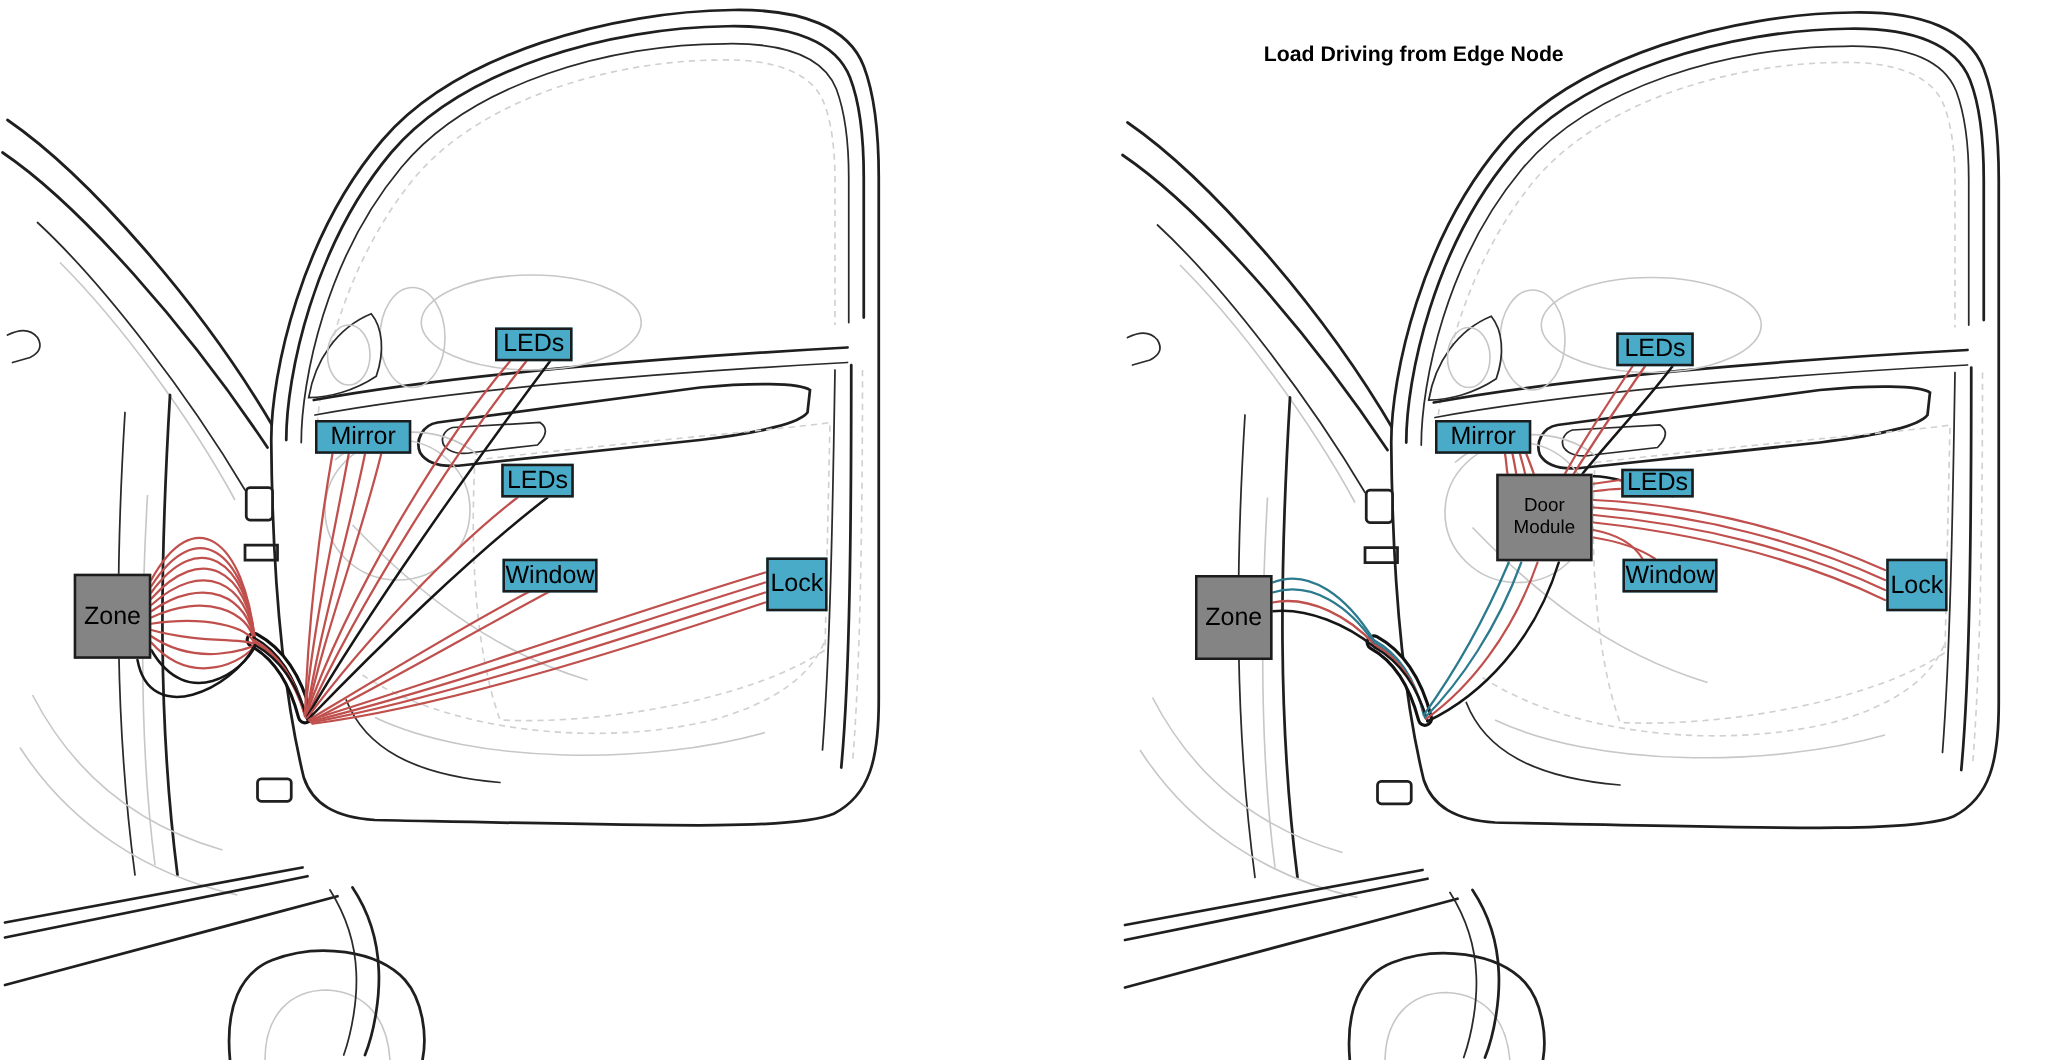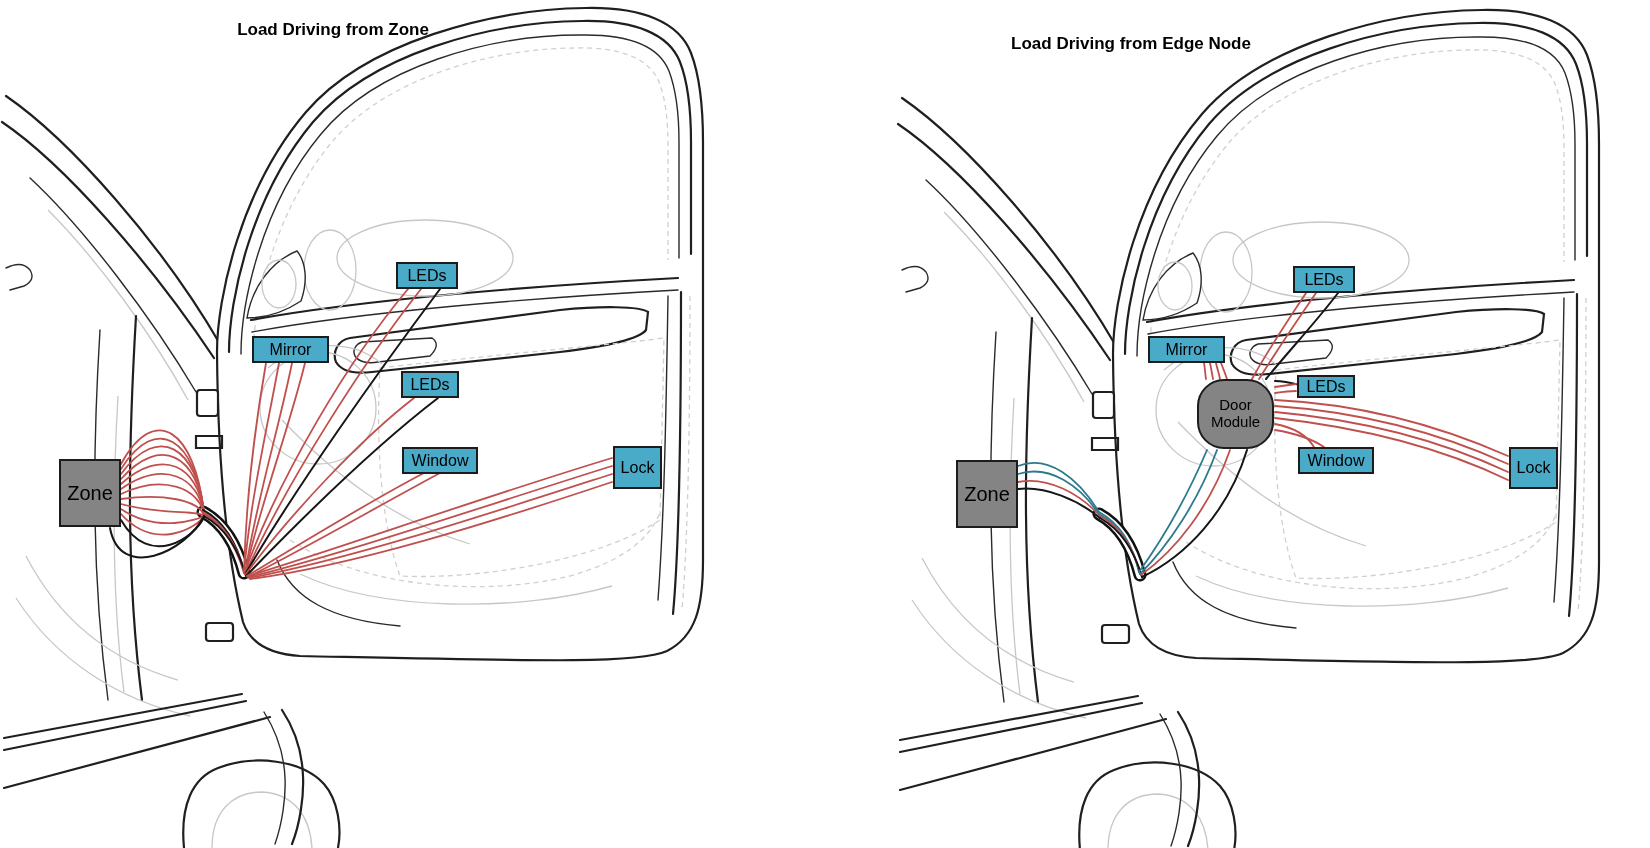--- a/index.html
+++ b/index.html
@@ -10,23 +10,23 @@
     --module:#848484;
   }
   html,body{margin:0;padding:0;background:#ffffff;}
   .stage{position:relative;width:1650px;height:848px;overflow:hidden;
          font-family:"Liberation Sans",sans-serif;background:#fff;}
   svg{position:absolute;left:0;top:0;}
   .title{position:absolute;width:300px;text-align:center;font-weight:bold;
          font-size:17px;color:#000;}
   .node{position:absolute;display:flex;align-items:center;justify-content:center;
         box-sizing:border-box;background:var(--load);border:2px solid #1c1c1c;
-        font-size:16px;line-height:1.12;color:#000;text-align:center;}
+        font-size:20px;line-height:1.12;color:#000;text-align:center;}
   .module{background:var(--module);font-size:20px;}
-  .module.small{font-size:15px;border-radius:27px;}
+  .module.small{font-size:15px;}
   
   .a2{stroke:#1f1f1f;stroke-width:2.2;fill:none;stroke-linecap:round;}
   .a1{stroke:#2a2a2a;stroke-width:1.4;fill:none;stroke-linecap:round;}
   .g1{stroke:#c7c7c7;stroke-width:1.3;fill:none;}
   .g2{stroke:#d0d0d0;stroke-width:1.3;fill:none;stroke-dasharray:5 4;}
   .fw{fill:#ffffff;}
   .tube-outer{stroke:#111;stroke-width:13;fill:none;stroke-linecap:round;}
   .tube-inner{stroke:#fff;stroke-width:8;fill:none;stroke-linecap:round;}
   
   .w{fill:none;stroke-linecap:round;}
@@ -186,21 +186,20 @@
       <path class="w wr" d="M1275,424 C1296,428 1308,437 1314,447"></path>
       <path class="w wr" d="M1275,430 C1300,434 1315,441 1324,447"></path>
 
       <path class="w wr" d="M1275,400 C1360,404 1440,426 1508,456"></path>
       <path class="w wr" d="M1275,406 C1362,412 1442,434 1508,464"></path>
       <path class="w wr" d="M1275,412 C1364,420 1444,442 1508,472"></path>
       <path class="w wr" d="M1275,418 C1366,428 1446,450 1508,480"></path>
     </g>
   </svg>
 
-  <div class="title" style="left:183px;top:20px;">Load Driving from Zone</div>
   <div class="title" style="left:981px;top:34px;">Load Driving from Edge Node</div>
 
   <div class="node module" style="left:59px;top:459px;width:62px;height:68px;">Zone</div>
   <div class="node" style="left:396px;top:262px;width:62px;height:27px;">LEDs</div>
   <div class="node" style="left:252px;top:336px;width:77px;height:27px;">Mirror</div>
   <div class="node" style="left:401px;top:371px;width:58px;height:27px;">LEDs</div>
   <div class="node" style="left:402px;top:447px;width:76px;height:27px;">Window</div>
   <div class="node" style="left:613px;top:446px;width:49px;height:43px;">Lock</div>
 
   <div class="node module" style="left:956px;top:460px;width:62px;height:68px;">Zone</div>

